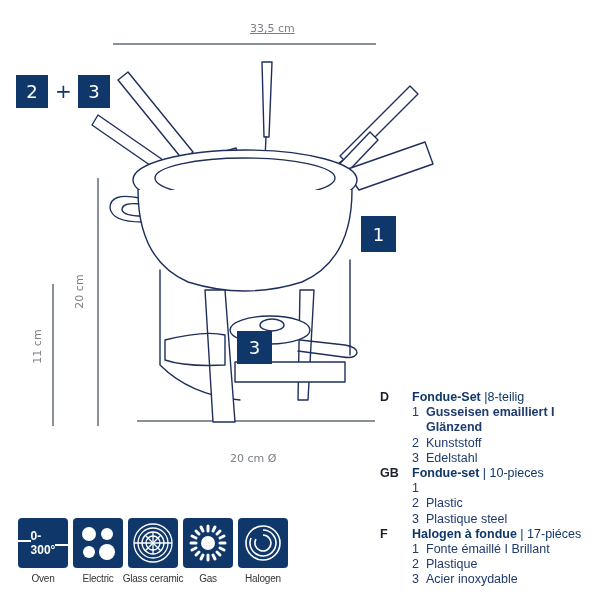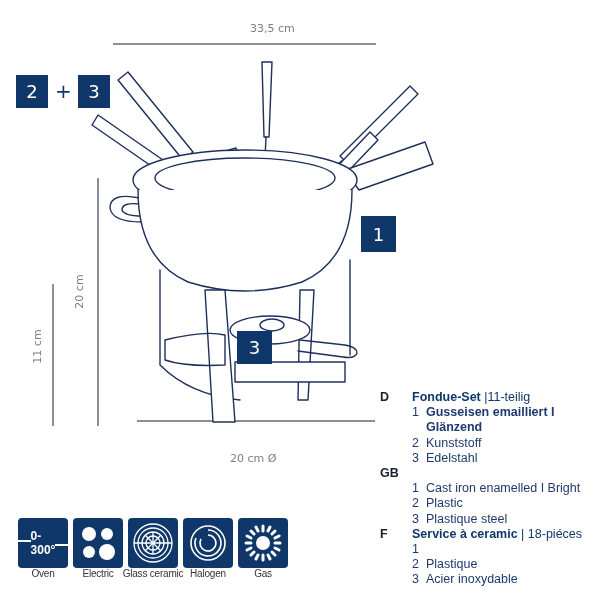--- a/index.html
+++ b/index.html
@@ -12,27 +12,27 @@
   .desc { position: absolute; left: 380px; top: 390px; width: 235px; font-size: 12.5px; line-height: 15.2px; }
   .lang-row { display: flex; }
   .lang-code { width: 32px; font-weight: bold; color: #1a1f2e; }
   .lang-title { color: #103769; }
   .lang-title b { font-weight: bold; }
   .item { padding-left: 32px; display: flex; color: #1e3a6e; }
   .item .num { width: 14px; }
   .icons { position: absolute; left: 18px; top: 518px; display: flex; gap: 5px; }
   .icon-cell { width: 50px; display: flex; flex-direction: column; align-items: center; }
   .icon-box { width: 50px; height: 50px; background: #103769; border-radius: 4px; display: flex; align-items: center; justify-content: center; }
-  .icon-label { font-size: 10px; color: #333; white-space: nowrap; letter-spacing: -0.2px; }
+  .icon-label { font-size: 10px; color: #333; margin-top: 5px; white-space: nowrap; letter-spacing: -0.2px; }
   .oven-text { color: #fff; font-size: 12px; font-weight: bold; }
 </style>
 </head>
 <body>
 
-<div class="abs dim-text" style="left:250px;top:22px;">33,5 cm</div>
+<div class="abs dim-text" style="left:250px;top:22px;text-decoration:underline;">33,5 cm</div>
 <div class="abs dim-line" style="left:113px;top:43px;width:263px;height:1.5px;"></div>
 
 <div class="abs dim-line" style="left:97px;top:178px;width:1.5px;height:248px;"></div>
 <div class="abs dim-text" style="left:62px;top:285px;transform:rotate(-90deg);">20 cm</div>
 <div class="abs dim-line" style="left:52px;top:284px;width:1.5px;height:142px;"></div>
 <div class="abs dim-text" style="left:20px;top:340px;transform:rotate(-90deg);">11 cm</div>
 
 <div class="abs dim-line" style="left:137px;top:420px;width:238px;height:1.5px;"></div>
 <div class="abs dim-text" style="left:230px;top:452px;">20 cm Ø</div>
 
@@ -77,59 +77,60 @@
 <div class="badge" style="left:16px;top:75px;width:32px;height:33px;">2</div>
 <div class="plus" style="left:55px;top:79px;">+</div>
 <div class="badge" style="left:78px;top:75px;width:32px;height:33px;">3</div>
 <div class="badge" style="left:361px;top:216px;width:35px;height:36px;">1</div>
 <div class="badge" style="left:237px;top:331px;width:35px;height:33px;">3</div>
 
 <div class="desc">
   <div>
     <div class="lang-row">
       <span class="lang-code">D</span>
-      <span class="lang-title"><b>Fondue-Set</b><span> |11-teilig</span></span>
+      <span class="lang-title"><b>Fondue-Set</b><span> |8-teilig</span></span>
     </div>
     <div class="item">
         <span class="num">1</span>
         <span style="width:175px;font-weight:bold;">Gusseisen emailliert I Glänzend</span>
       </div>
     <div class="item">
         <span class="num">2</span>
         <span>Kunststoff</span>
       </div>
     <div class="item">
         <span class="num">3</span>
         <span>Edelstahl</span>
       </div>
   </div>
   <div>
     <div class="lang-row">
       <span class="lang-code">GB</span>
+      <span class="lang-title"><b>Fondue-set</b><span> | 10-pieces</span></span>
     </div>
     <div class="item">
         <span class="num">1</span>
-        <span>Cast iron enamelled I Bright</span>
       </div>
     <div class="item">
         <span class="num">2</span>
         <span>Plastic</span>
       </div>
     <div class="item">
         <span class="num">3</span>
         <span>Plastique steel</span>
       </div>
   </div>
   <div>
     <div class="lang-row">
       <span class="lang-code">F</span>
-      <span class="lang-title"><b>Service à ceramic</b><span> | 18-piéces</span></span>
+      <span class="lang-title"><b>Halogen à fondue</b><span> | 17-piéces</span></span>
     </div>
     <div class="item">
         <span class="num">1</span>
+        <span>Fonte émaillé I Brillant</span>
       </div>
     <div class="item">
         <span class="num">2</span>
         <span>Plastique</span>
       </div>
     <div class="item">
         <span class="num">3</span>
         <span>Acier inoxydable</span>
       </div>
   </div>
@@ -162,30 +163,20 @@
           <circle cx="22" cy="22" r="15"></circle>
           <circle cx="22" cy="22" r="11"></circle>
           <circle cx="22" cy="22" r="7"></circle>
           <line x1="3" y1="22" x2="41" y2="22"></line>
           <line x1="22" y1="11" x2="22" y2="33"></line>
           <line x1="14" y1="14" x2="30" y2="30"></line>
           <line x1="30" y1="14" x2="14" y2="30"></line>
         </svg>
     </div>
     <span class="icon-label">Glass ceramic</span>
-  </div>
-  <div class="icon-cell">
-    <div class="icon-box">
-      <svg width="42" height="42" viewBox="0 0 42 42" fill="none" stroke="#fff" stroke-width="1.6">
-          <circle cx="21" cy="21" r="17"></circle>
-          <path d="M21 8 a13 13 0 1 1 -12 8"></path>
-          <path d="M21 13 a8 8 0 1 1 -7 4"></path>
-        </svg>
-    </div>
-    <span class="icon-label">Halogen</span>
   </div>
   <div class="icon-cell">
     <div class="icon-box">
       <svg width="42" height="42" viewBox="0 0 42 42" fill="#fff">
           <circle cx="21" cy="21" r="7"></circle>
           <g stroke="#fff" stroke-width="3" stroke-linecap="round">
             <line x1="21" y1="4" x2="21" y2="9"></line>
             <line x1="21" y1="33" x2="21" y2="38"></line>
             <line x1="4" y1="21" x2="9" y2="21"></line>
             <line x1="33" y1="21" x2="38" y2="21"></line>
@@ -199,13 +190,23 @@
             <line x1="28" y1="37" x2="26" y2="33"></line>
             <line x1="5" y1="14" x2="9" y2="16"></line>
             <line x1="5" y1="28" x2="9" y2="26"></line>
             <line x1="37" y1="14" x2="33" y2="16"></line>
             <line x1="37" y1="28" x2="33" y2="26"></line>
           </g>
         </svg>
     </div>
     <span class="icon-label">Gas</span>
   </div>
+  <div class="icon-cell">
+    <div class="icon-box">
+      <svg width="42" height="42" viewBox="0 0 42 42" fill="none" stroke="#fff" stroke-width="1.6">
+          <circle cx="21" cy="21" r="17"></circle>
+          <path d="M21 8 a13 13 0 1 1 -12 8"></path>
+          <path d="M21 13 a8 8 0 1 1 -7 4"></path>
+        </svg>
+    </div>
+    <span class="icon-label">Halogen</span>
+  </div>
 </div>
 
 </body></html>

